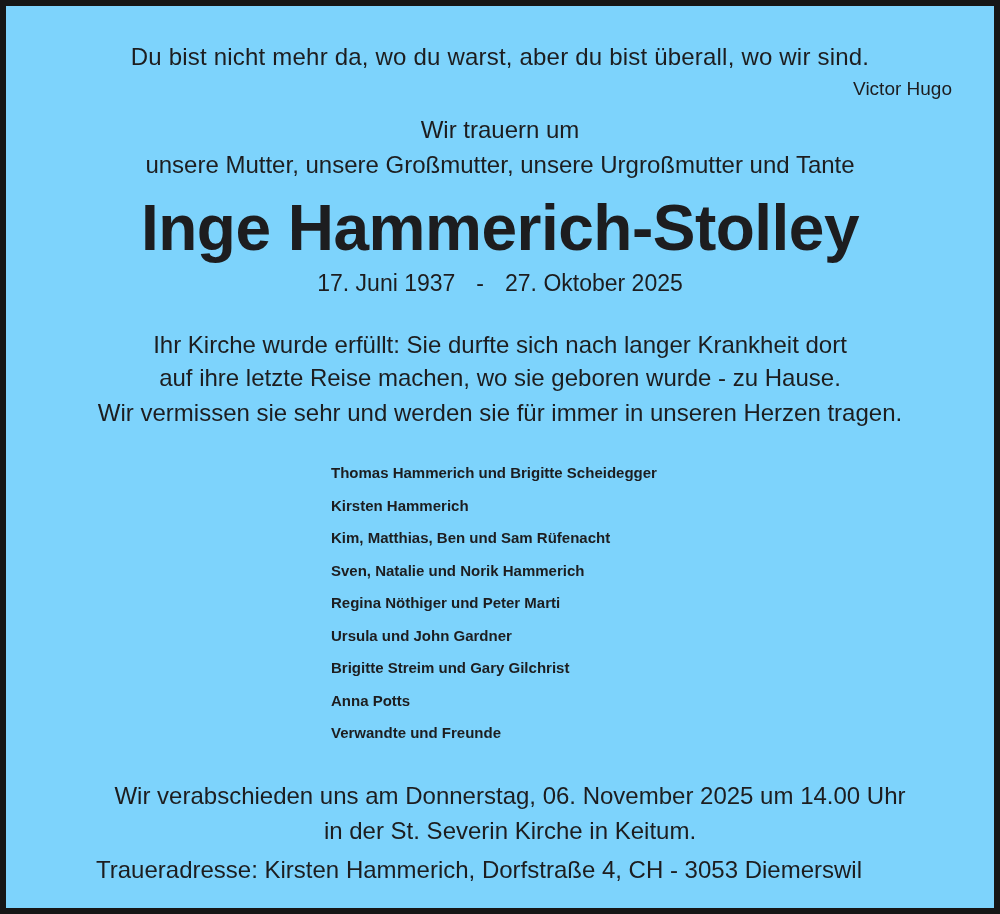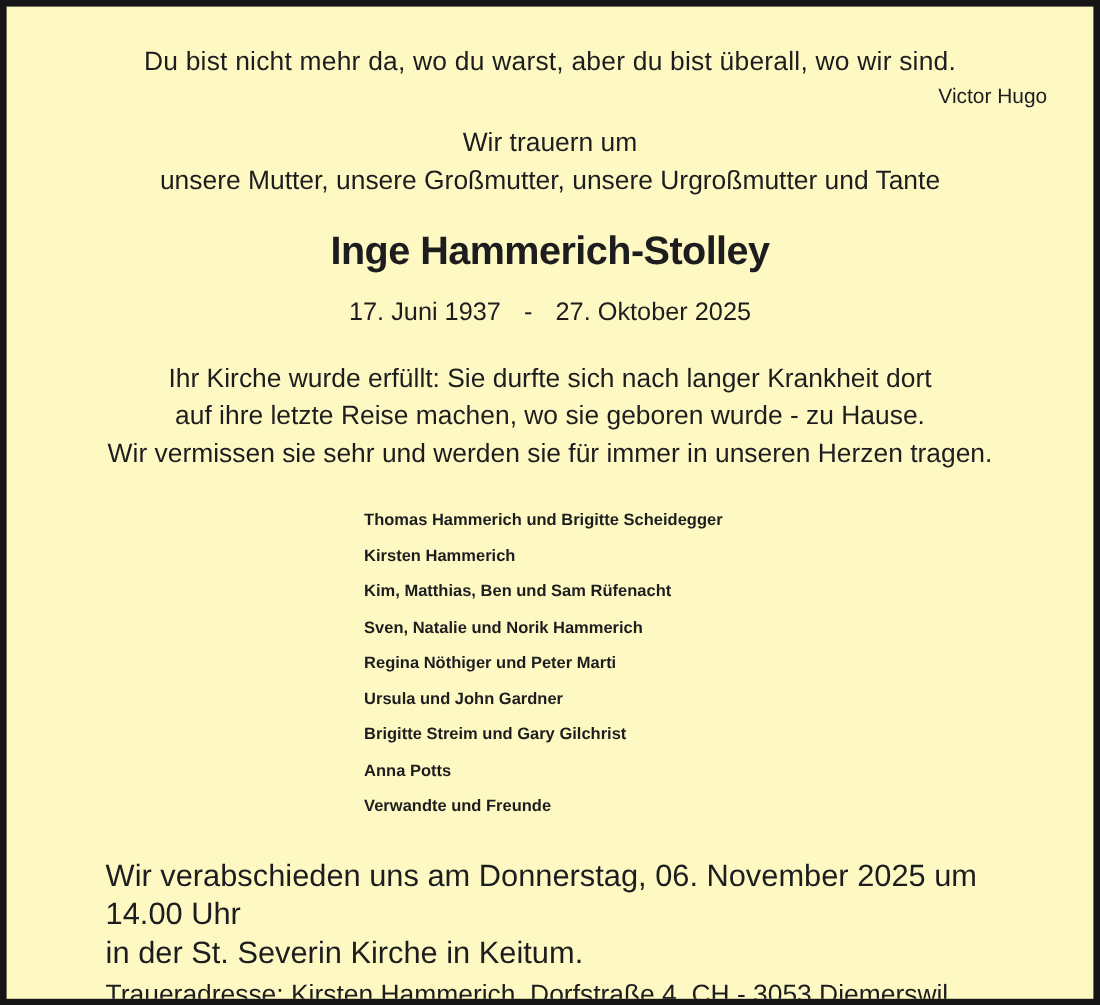--- a/index.html
+++ b/index.html
@@ -12,21 +12,21 @@
     height: 914px;
     font-family: "Liberation Sans", "DejaVu Sans", sans-serif;
     color: #1d1d1f;
     -webkit-font-smoothing: antialiased;
   }
   .notice-frame {
     box-sizing: border-box;
     width: 1000px;
     height: 914px;
     border: 6px solid #161616;
-    background: #fef9c3;
+    background: #7dd3fc;
     overflow: hidden;
   }
   .content {
     box-sizing: border-box;
     width: 100%;
     height: 100%;
     padding-top: 36px;
   }
   .center { text-align: center; }
 
@@ -47,21 +47,21 @@
     font-size: 24px;
     line-height: 30px;
   }
   .intro-line-2 {
     margin-top: 5px;
     font-size: 24px;
     line-height: 30px;
   }
   .deceased-name {
     margin-top: 18px;
-    font-size: 36px;
+    font-size: 64px;
     line-height: 60px;
     font-weight: bold;
     letter-spacing: -0.5px;
   }
   .dates {
     margin-top: 11px;
     font-size: 23px;
     line-height: 29px;
     text-align: center;
   }
@@ -83,22 +83,23 @@
     margin-top: 29px;
     margin-left: 325px;
     font-size: 15px;
     font-weight: bold;
     line-height: 32.5px;
   }
   .farewell {
     margin-top: 28px;
     margin-left: 90px;
     margin-right: 70px;
-    font-size: 28px;
+    font-size: 24px;
     line-height: 35px;
+    text-align: center;
   }
   .address {
     margin-top: 7px;
     margin-left: 90px;
     font-size: 24px;
     line-height: 30px;
   }
 </style>
 </head>
 <body>

